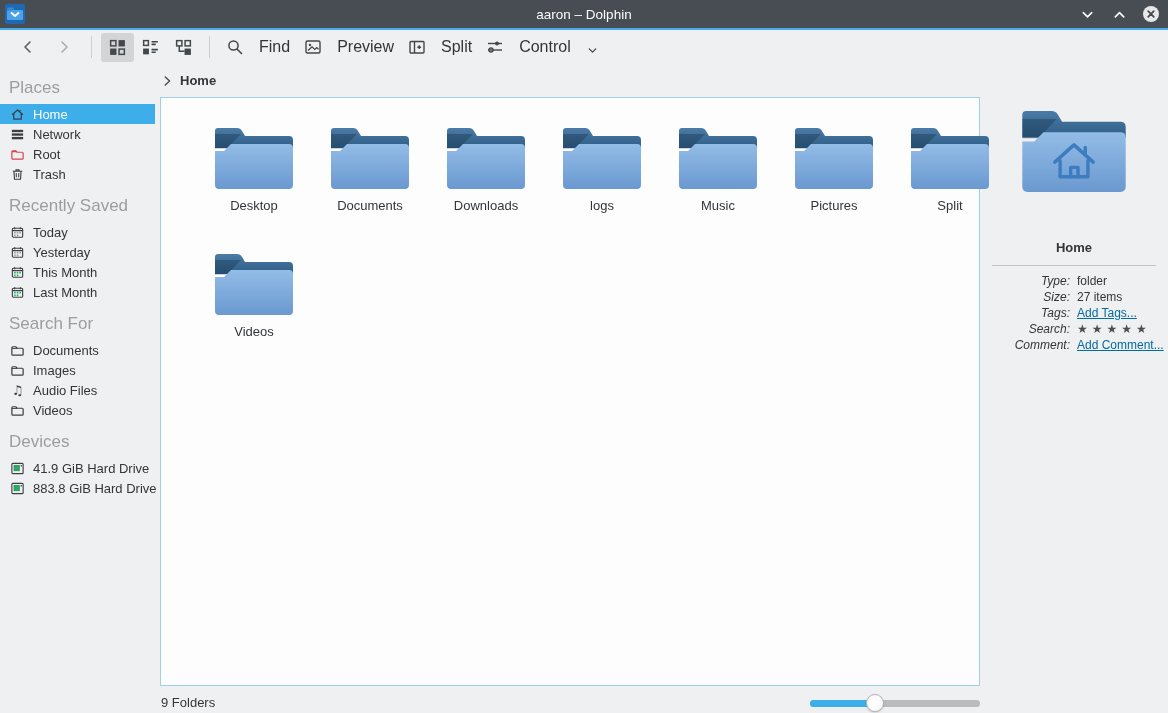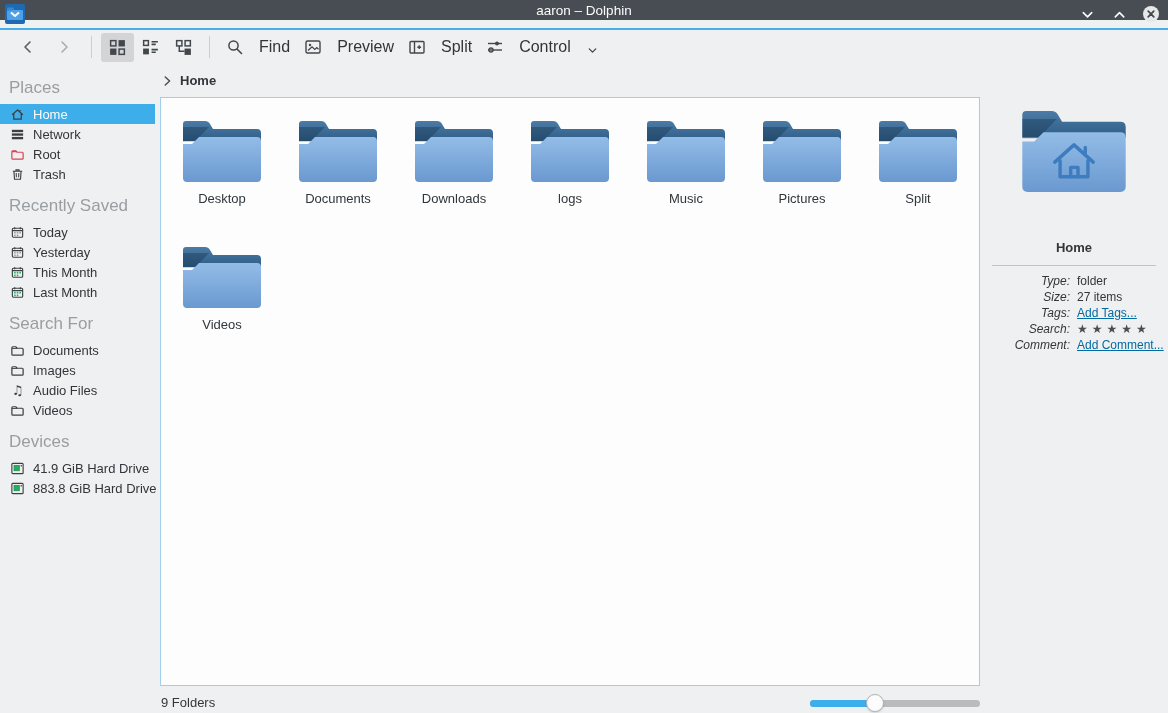--- a/index.html
+++ b/index.html
@@ -1,21 +1,21 @@
 <!DOCTYPE html>
 <html><head>
 <meta charset="utf-8">
 <style>
   * { margin:0; padding:0; box-sizing:border-box; }
   html,body { width:1168px; height:713px; }
   body { font-family:"Liberation Sans","DejaVu Sans",sans-serif; font-size:13px; color:#31363b; }
   .window { position:relative; width:1168px; height:713px; background:#eff0f1; overflow:hidden; }
 
   
-  .titlebar { position:absolute; top:0; left:0; right:0; height:20px; background:#474d52;
+  .titlebar { position:absolute; top:0; left:0; right:0; height:28px; background:#474d52;
               display:flex; align-items:center; }
   .titlebar .app-icon { position:absolute; left:5px; top:4px; width:20px; height:20px; }
   .titlebar .title { flex:1; text-align:center; color:#fcfcfc; font-size:13.5px; }
   .win-controls { position:absolute; right:8px; top:0; height:28px; display:flex; align-items:center; gap:14px; }
   .win-btn { width:18px; height:18px; display:flex; align-items:center; justify-content:center; cursor:pointer; }
   .accent-line { position:absolute; top:28px; left:0; right:0; height:2px; background:#45aee9; }
 
   
   .toolbar { position:absolute; top:30px; left:0; right:0; height:34px; background:#eff0f1;
              display:flex; align-items:center; padding-left:10px; }
@@ -37,21 +37,21 @@
   .sb-item { display:flex; align-items:center; gap:8px; height:20px; padding-left:10px; cursor:pointer; }
   .sb-item.selected { background:#3daee9; color:#fcfcfc; }
   .sb-icon { width:15px; height:15px; display:flex; align-items:center; justify-content:center; flex:none; }
   .sb-icon .glyph { font-family:"DejaVu Sans",sans-serif; font-size:13px; color:#3a3f44; line-height:1; }
   .sb-label { white-space:nowrap; font-size:13px; }
 
   
   .main-view { position:absolute; top:97px; left:160px; width:820px; height:589px;
                background:#fdfdfd; border:1px solid #9fcfed; }
   .folder-grid { display:grid; grid-template-columns:repeat(7,116px); grid-auto-rows:126px;
-                 padding:17px 0 0 3px; }
+                 padding:24px 0 0 3px;margin-left:32px; }
   .folder-item { display:flex; flex-direction:column; align-items:center; cursor:pointer; }
   .folder-item svg { display:block; }
   .folder-label { margin-top:6px; font-size:13px; color:#31363b; text-align:center; }
 
   
   .info-panel { position:absolute; top:97px; left:980px; width:188px; bottom:27px; padding-top:6px; }
   .big-icon { display:flex; justify-content:center; }
   .info-title { text-align:center; font-weight:bold; font-size:13px; margin-top:44px; }
   .info-divider { height:1px; background:#c2c4c6; margin:10px 12px 9px 12px; }
   .info-rows { display:flex; flex-direction:column; gap:4px; }

